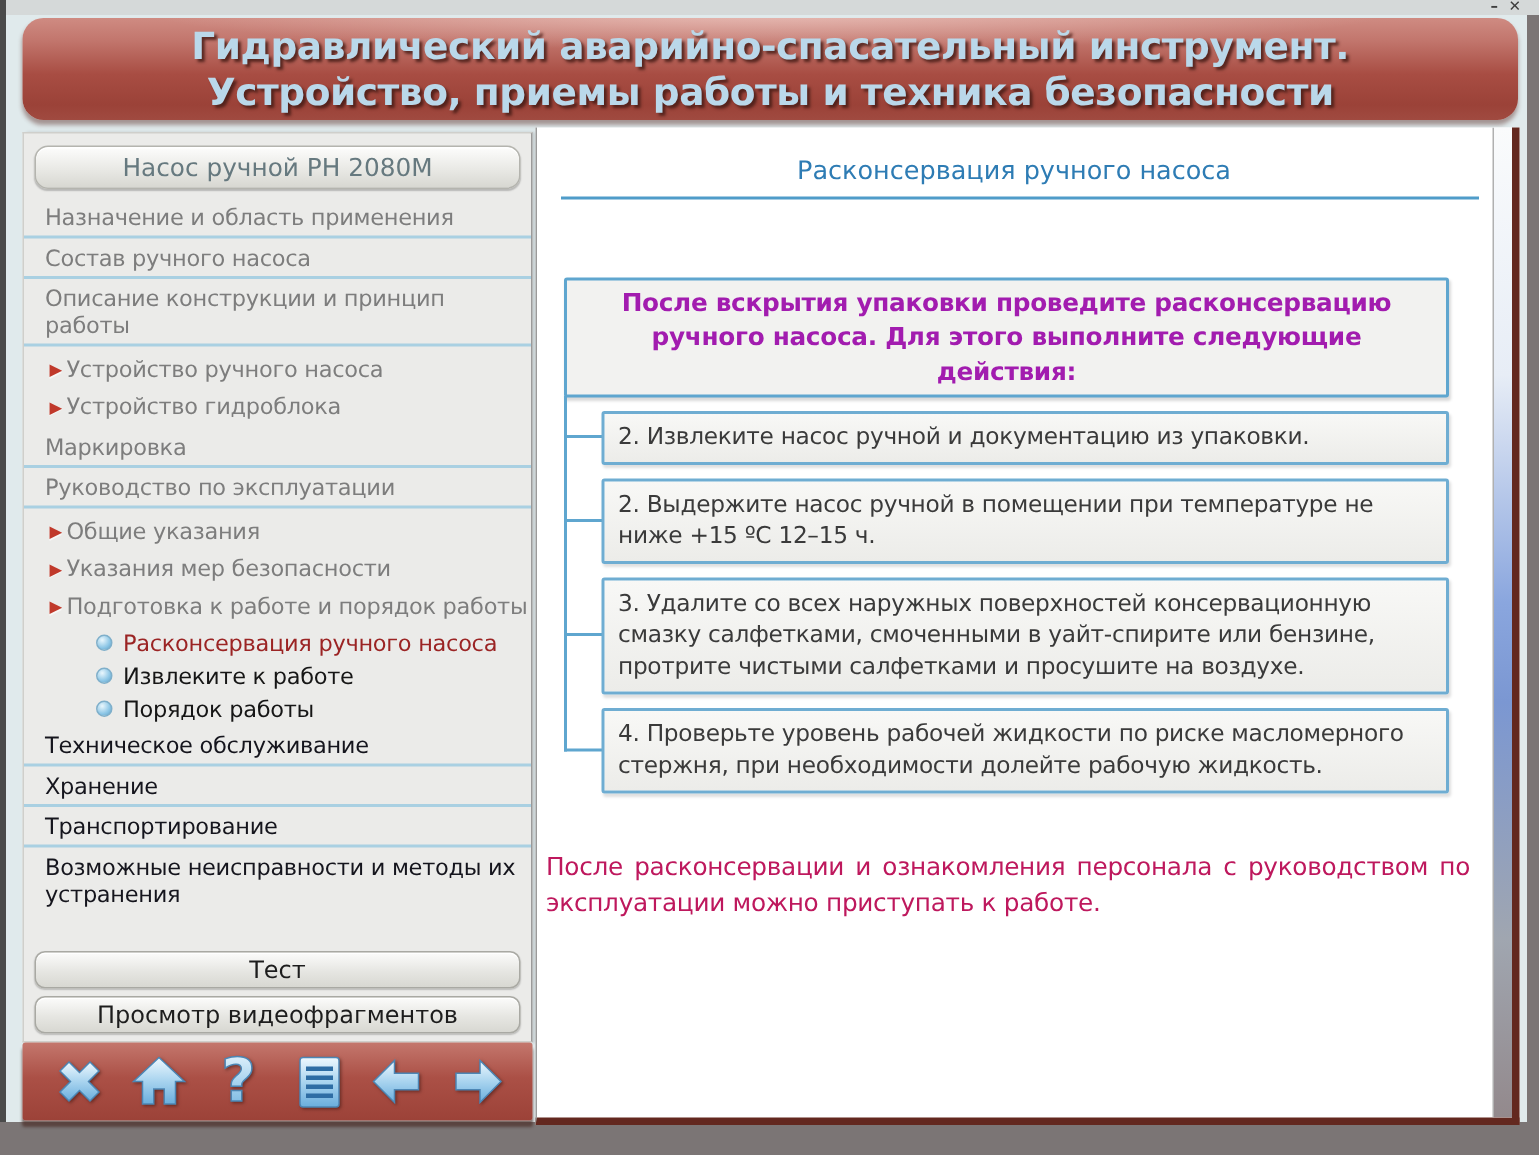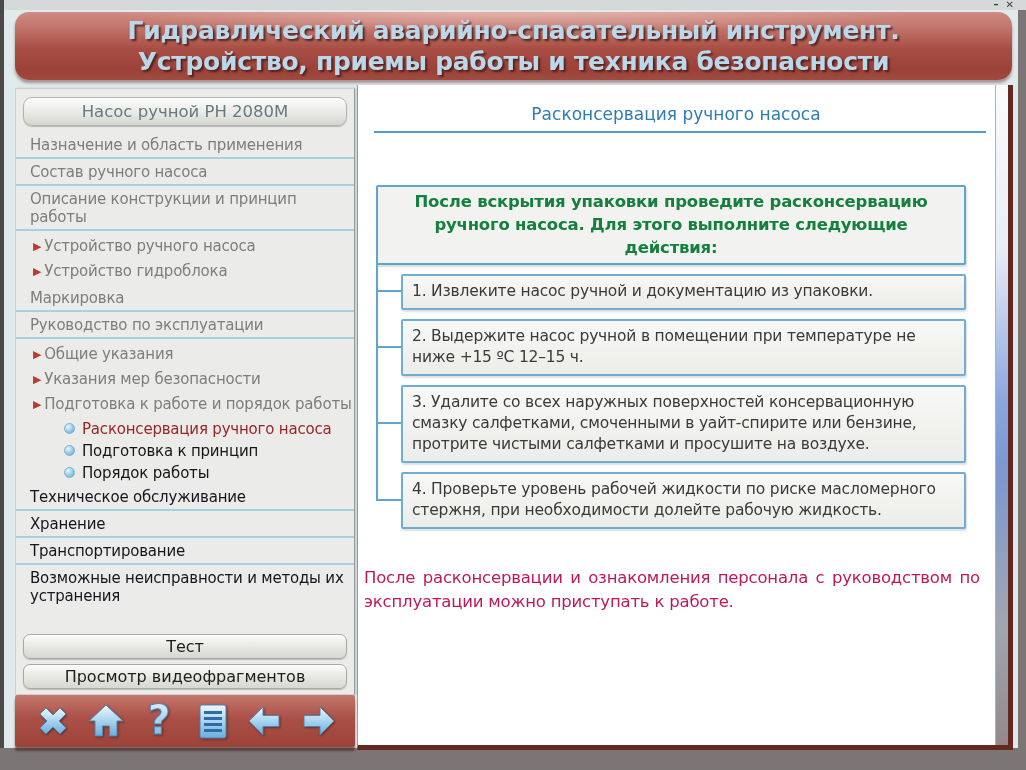--- a/index.html
+++ b/index.html
@@ -92,21 +92,21 @@
     border-left:1px solid #b0b0b0;
     background:linear-gradient(180deg,#fafbfc 0%,#e7edf6 25%,#8aa6de 48%,#7b97d2 58%,#a0a6b0 82%,#93898c 100%);
   }
   .page-title { margin:19px 30px 0 16px; text-align:center; color:#2e7cb4; font-size:17px; }
   .title-rule { height:2px; background:#4f9cc9; margin:7px 22px 0 16px; }
   .intro-box {
     margin:52px 0 0 18px; width:590px;
     border:2px solid #5fa6cf; border-radius:2px; background:#f2f2f0;
     box-shadow:1px 2px 2px rgba(0,0,0,.15);
     padding:3px 8px 4px; text-align:center;
-    color:#15803d; font-weight:bold; font-size:16.5px; line-height:23px; letter-spacing:-.2px;
+    color:#a21caf; font-weight:bold; font-size:16.5px; line-height:23px; letter-spacing:-.2px;
   }
   .steps { margin-left:18px; width:590px; }
   .step { position:relative; margin-top:9px; padding-left:25px; }
   .step::before {
     content:""; position:absolute; left:0; top:-10px; bottom:50%; width:24px;
     border-left:2px solid #5fa6cf; border-bottom:2px solid #5fa6cf;
   }
   .step:not(:last-child)::after {
     content:""; position:absolute; left:0; top:50%; bottom:-10px;
     border-left:2px solid #5fa6cf;
@@ -167,21 +167,21 @@
         <div class="mi mi-sub">
           <span class="arrow">▶</span>
           <span>Подготовка к работе и порядок работы</span>
         </div>
         <div class="mi mi-bullet active">
           <span class="dot"></span>
           <span>Расконсервация ручного насоса</span>
         </div>
         <div class="mi mi-bullet">
           <span class="dot"></span>
-          <span>Подготовка к принцип</span>
+          <span>Извлеките к работе</span>
         </div>
         <div class="mi mi-bullet">
           <span class="dot"></span>
           <span>Порядок работы</span>
         </div>
         <div class="mi mi-section-dark">Техническое обслуживание</div>
         <div class="mi mi-section-dark">Хранение</div>
         <div class="mi mi-section-dark">Транспортирование</div>
         <div class="mi mi-plain-dark">Возможные неисправности и методы их устранения</div>
       </nav>
@@ -283,21 +283,21 @@
         </svg>
       </span>
     </div>
 
   <div class="content">
     <div class="page-title">Расконсервация ручного насоса</div>
     <div class="title-rule"></div>
     <div class="intro-box">После вскрытия упаковки проведите расконсервацию ручного насоса. Для этого выполните следующие действия:</div>
     <div class="steps" id="steps">
         <div class="step">
-          <div class="box">1. Извлеките насос ручной и документацию из упаковки.</div>
+          <div class="box">2. Извлеките насос ручной и документацию из упаковки.</div>
         </div>
         <div class="step">
           <div class="box">2. Выдержите насос ручной в помещении при температуре не ниже +15 ºС 12–15 ч.</div>
         </div>
         <div class="step">
           <div class="box">3. Удалите со всех наружных поверхностей консервационную смазку салфетками, смоченными в уайт-спирите или бензине, протрите чистыми салфетками и просушите на воздухе.</div>
         </div>
         <div class="step">
           <div class="box">4. Проверьте уровень рабочей жидкости по риске масломерного стержня, при необходимости долейте рабочую жидкость.</div>
         </div>

